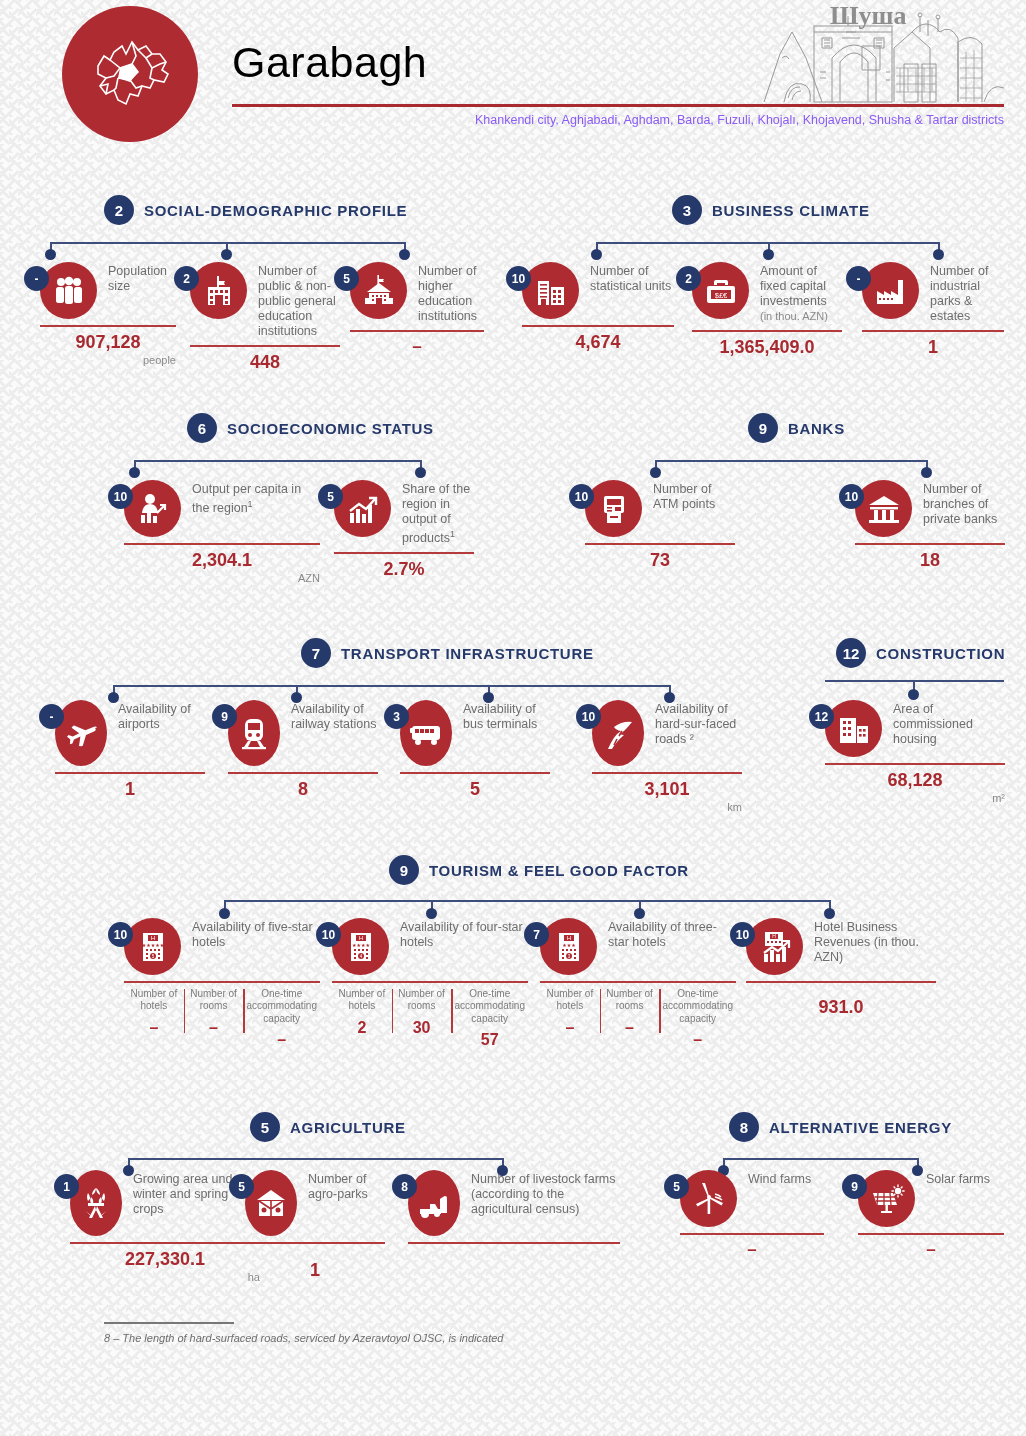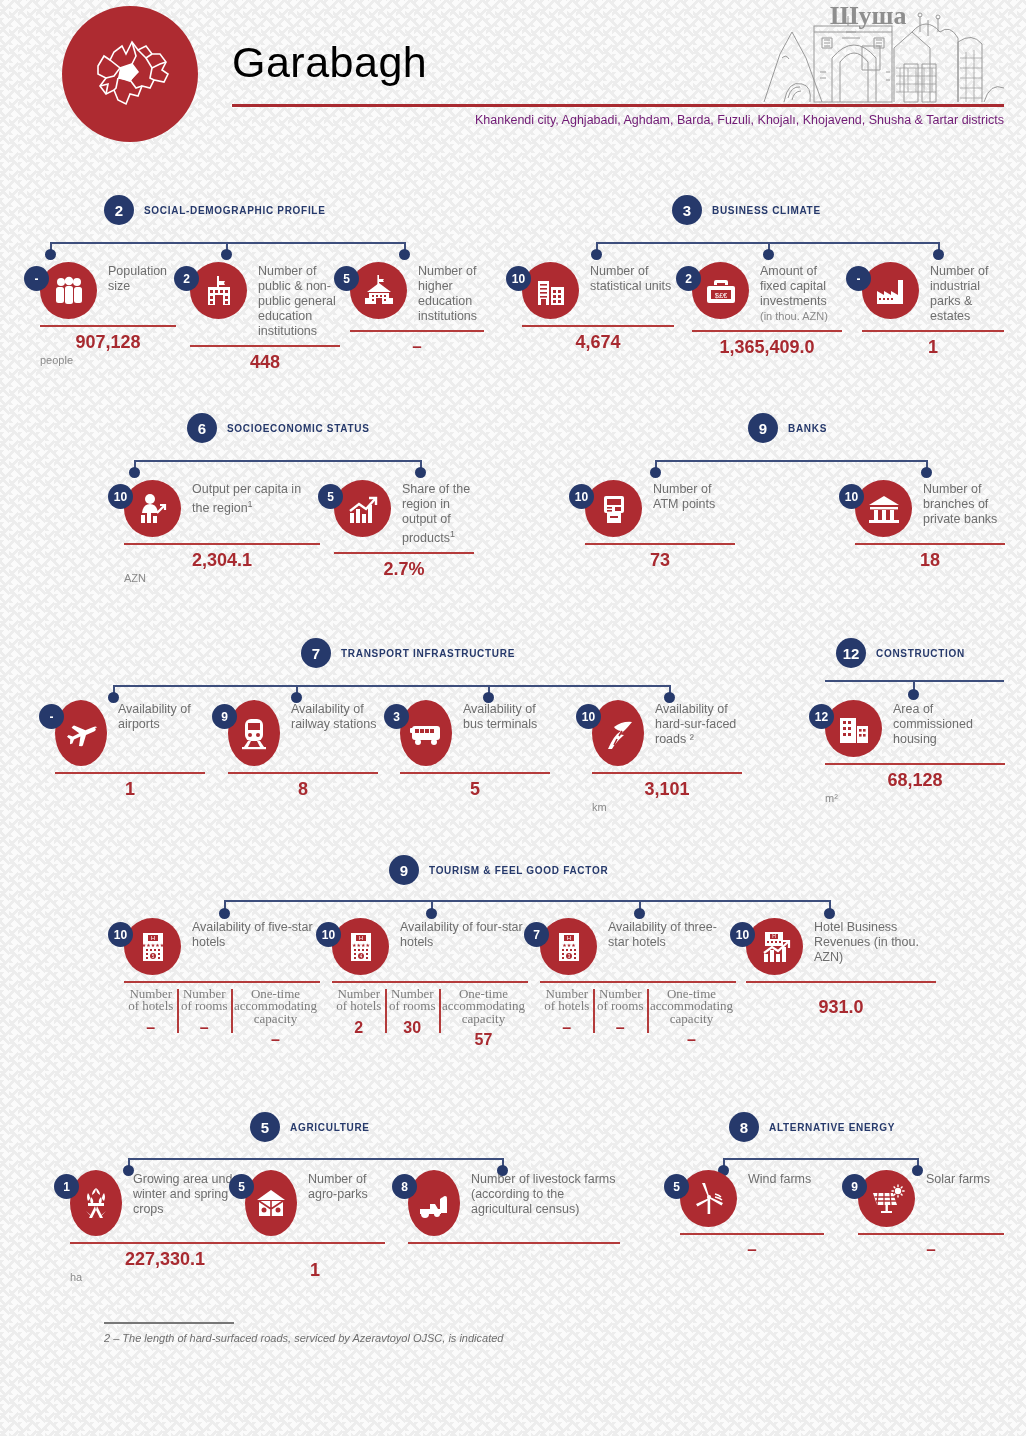--- a/index.html
+++ b/index.html
@@ -15,30 +15,30 @@
     color:#6e6e6e;
   }
   .sheet{position:absolute;inset:0;}
 
   
   .hdr-logo{position:absolute;left:62px;top:6px;width:136px;height:136px;border-radius:50%;
     background:#ae2b31;display:flex;align-items:center;justify-content:center;}
   .hdr-logo svg{width:100px;height:100px;}
   .hdr-title{position:absolute;left:232px;top:38px;font-size:43px;color:#000000;letter-spacing:.5px;font-weight:400;}
   .hdr-rule{position:absolute;left:232px;top:104px;width:772px;height:3px;background:#a82a30;}
-  .hdr-sub{position:absolute;right:22px;top:113px;font-size:12.5px;color:#701a75;text-align:right;}
+  .hdr-sub{position:absolute;right:22px;top:113px;font-size:12.5px;color:#8b5cf6;text-align:right;}
   .hdr-art{position:absolute;right:18px;top:2px;width:246px;height:104px;}
   .hdr-art svg{width:100%;height:100%;}
 
   
   .sec{position:absolute;}
   .sec-head{display:flex;align-items:center;gap:10px;}
   .sec-badge{width:30px;height:30px;border-radius:50%;background:#26396b;color:#fff;
     display:flex;align-items:center;justify-content:center;font-size:15px;font-weight:bold;flex:none;}
-  .sec-title{color:#26396b;font-size:10px;font-weight:bold;letter-spacing:.7px;white-space:nowrap;}
+  .sec-title{color:#26396b;font-size:15px;font-weight:bold;letter-spacing:.7px;white-space:nowrap;}
 
   
   .conn{position:absolute;}
   .conn .bar{position:absolute;height:1.6px;background:#3d4e7c;top:0;}
   .conn .stub{position:absolute;width:1.6px;background:#3d4e7c;top:0;}
   .conn .dot{position:absolute;width:11px;height:11px;border-radius:50%;background:#26396b;}
 
   
   .m{position:absolute;}
   .m-top{display:flex;align-items:flex-start;position:relative;}
@@ -47,27 +47,27 @@
   .m-circ.tall{width:52px;height:66px;border-radius:50%/50%;}
   .m-circ svg{width:36px;height:36px;fill:#fff;}
   .m-badge{position:absolute;left:-16px;top:4px;width:25px;height:25px;border-radius:50%;background:#26396b;
     color:#fff;font-size:12px;font-weight:bold;display:flex;align-items:center;justify-content:center;z-index:3;}
   .m-lab{font-size:12.5px;line-height:15px;color:#6e6e6e;margin-left:11px;padding-top:2px;}
   .m-lab .sup{font-size:9px;vertical-align:super;}
   .m-lab .small{font-size:11px;color:#8a8a8a;}
   .m-rule{height:1.6px;background:#b43b3b;margin-top:6px;}
   .m-val{text-align:center;color:#a82a30;font-size:18px;font-weight:bold;margin-top:5px;}
   .m-val.dash{font-size:17px;}
-  .m-unit{text-align:left;color:#8a8a8a;font-size:11px;margin-top:1px;}
+  .m-unit{text-align:right;color:#8a8a8a;font-size:11px;margin-top:1px;}
 
   
   .subs{display:flex;margin-top:5px;}
   .sub{flex:1;text-align:center;position:relative;padding:0 3px;}
   .sub + .sub::before{content:"";position:absolute;left:0;top:1px;bottom:16px;width:1.6px;background:#b43b3b;}
-  .sub-lab{font-size:13px;line-height:12.5px;color:#7d7d7d;font-family:Liberation Serif, serif;}
+  .sub-lab{font-size:10px;line-height:12.5px;color:#7d7d7d;}
   .sub-val{font-size:16px;font-weight:bold;color:#a82a30;margin-top:6px;}
 
   
   .fn{position:absolute;left:104px;top:1322px;width:860px;}
   .fn-rule{width:130px;height:2px;background:#777;margin-bottom:6px;}
   .fn p{margin:0 0 1px 0;font-size:11px;line-height:16px;font-style:italic;color:#6e6e6e;}
 </style>
 </head>
 <body>
 
@@ -854,16 +854,16 @@
           </svg>
       </div>
       <div class="m-lab">Solar farms</div>
     </div>
     <div class="m-rule"></div>
     <div class="m-val dash">–</div>
   </div>
 
   <div class="fn">
     <div class="fn-rule"></div>
-    <p>2 – The length of hard-surfaced roads, serviced by Azeravtoyol OJSC, is indicated</p>
+    <p>8 – The length of hard-surfaced roads, serviced by Azeravtoyol OJSC, is indicated</p>
   </div>
 
 </div>
 
 </body></html>

